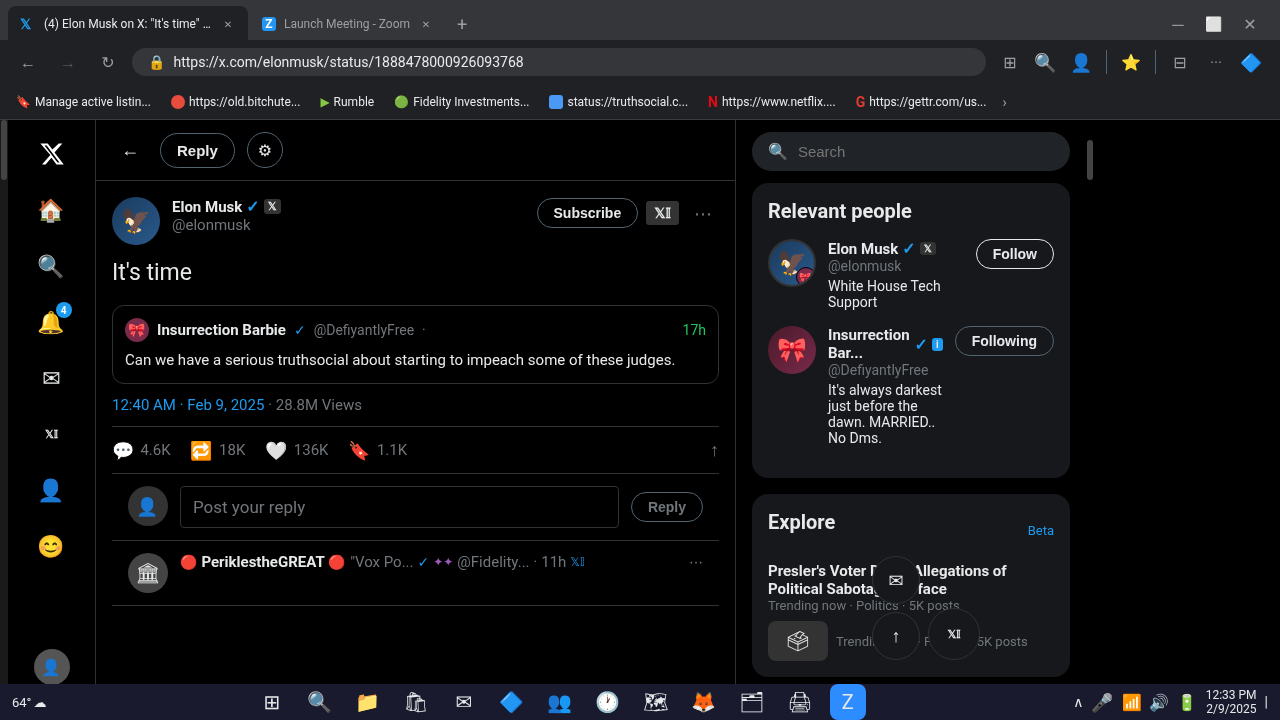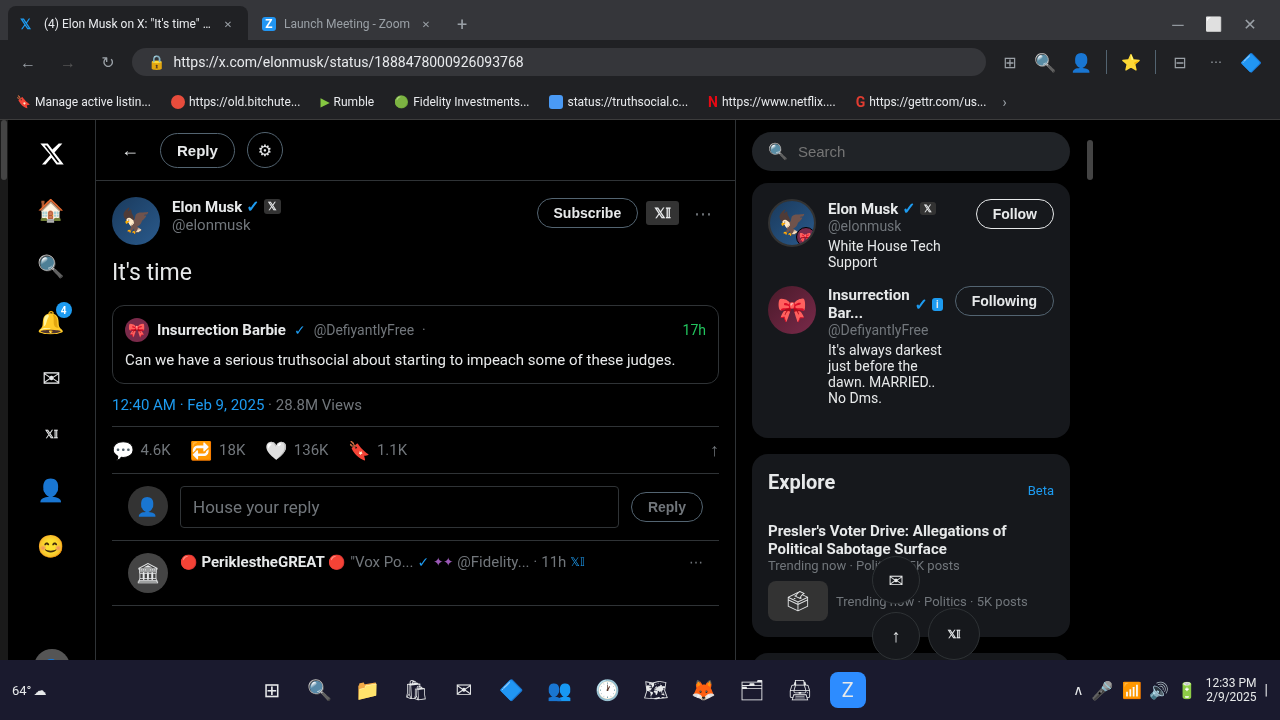--- a/index.html
+++ b/index.html
@@ -690,21 +690,21 @@
     .messages-title {
       font-size: 20px;
       font-weight: bold;
     }
 
     
     .taskbar {
       position: fixed;
       bottom: 0;
       width: 1280px;
-      height: 60px;
+      height: 36px;
       background: #1a1a2e;
       display: flex;
       align-items: center;
       justify-content: space-between;
       padding: 0 12px;
     }
 
     .taskbar-left {
       display: flex;
       align-items: center;
@@ -960,21 +960,21 @@
           <span class="stat-icon">🔖</span>
           <span>1.1K</span>
         </div>
         <div class="stat-item" style="margin-left:auto;">
           <span class="stat-icon">↑</span>
         </div>
       </div>
 
       <div class="reply-box">
         <div class="reply-avatar" style="display:flex; align-items:center; justify-content:center; font-size:18px; background:#333;">👤</div>
-        <div class="reply-input" style="color:#71767b;">House your reply</div>
+        <div class="reply-input" style="color:#71767b;">Post your reply</div>
         <button class="reply-submit-btn">Reply</button>
       </div>
 
       <div class="comment">
         <div class="comment-avatar">
           🏛
         </div>
         <div class="comment-content">
           <div class="comment-header">
             <span style="color:#e74c3c; font-size:14px;">🔴</span>
@@ -995,20 +995,21 @@
   </div>
 
   <div class="right-sidebar">
 
     <div class="search-box">
       <span class="search-icon">🔍</span>
       <input class="search-input" type="text" placeholder="Search" style="">
     </div>
 
     <div class="relevant-people">
+      <div class="section-title">Relevant people</div>
 
       <div class="person-card">
         <div class="person-avatar avatar-elon" style="display:flex; align-items:center; justify-content:center; font-size:24px; border: 2px solid #333; position:relative;">
           🦅
           
           <div style="position:absolute; bottom:-2px; right:-2px; width:20px; height:20px; background:#7a2a4a; border-radius:50%; display:flex; align-items:center; justify-content:center; font-size:10px; border: 1px solid #000;">🎀</div>
         </div>
         <div class="person-info">
           <div class="person-name">
             <span>Elon Musk</span>

